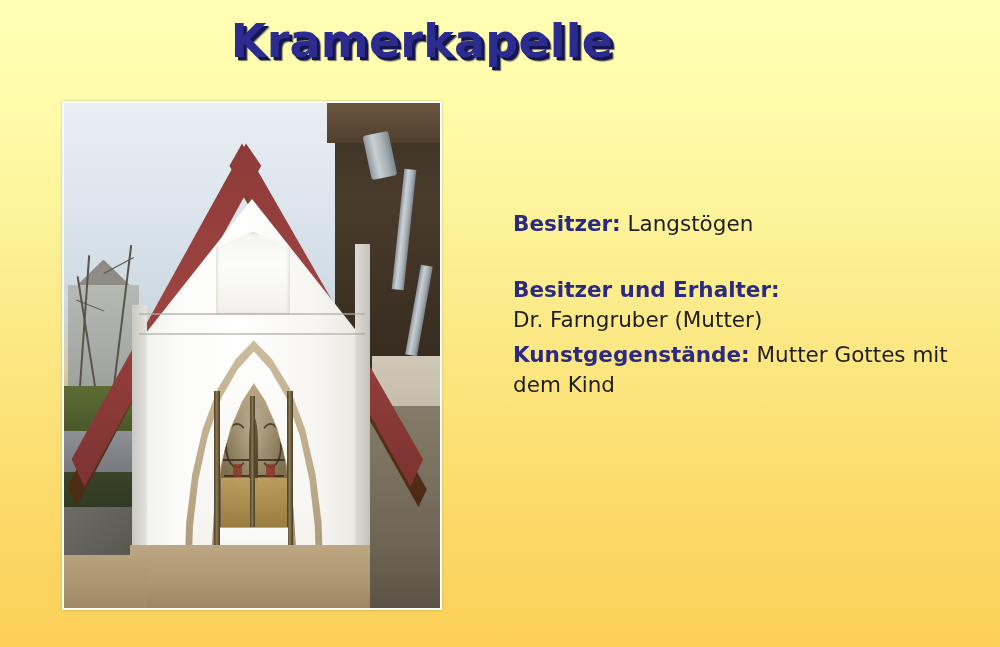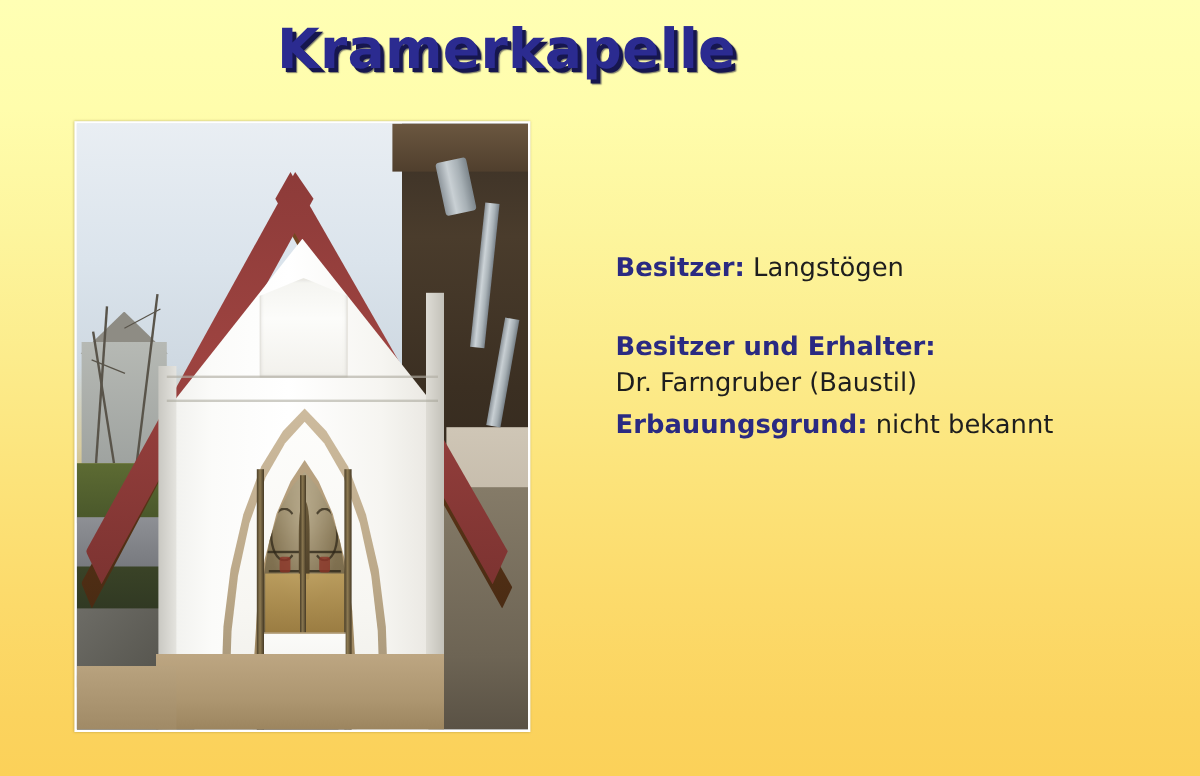--- a/index.html
+++ b/index.html
@@ -408,25 +408,25 @@
 
   <div id="info">
 
     <div class="row">
       <span class="label">Besitzer:</span>
       <span class="value">Langstögen</span>
     </div>
 
     <div class="row block">
       <span class="label">Besitzer und Erhalter:</span>
-      <span class="value">Dr. Farngruber (Baustil)</span>
+      <span class="value">Dr. Farngruber (Mutter)</span>
     </div>
 
 
-
     <div class="row">
-      <span class="label">Erbauungsgrund:</span>
-      <span class="value">nicht bekannt</span>
+      <span class="label">Kunstgegenstände:</span>
+      <span class="value">Mutter Gottes mit dem Kind</span>
     </div>
+
 
 
   </div>
 </div>
 
 </body></html>

